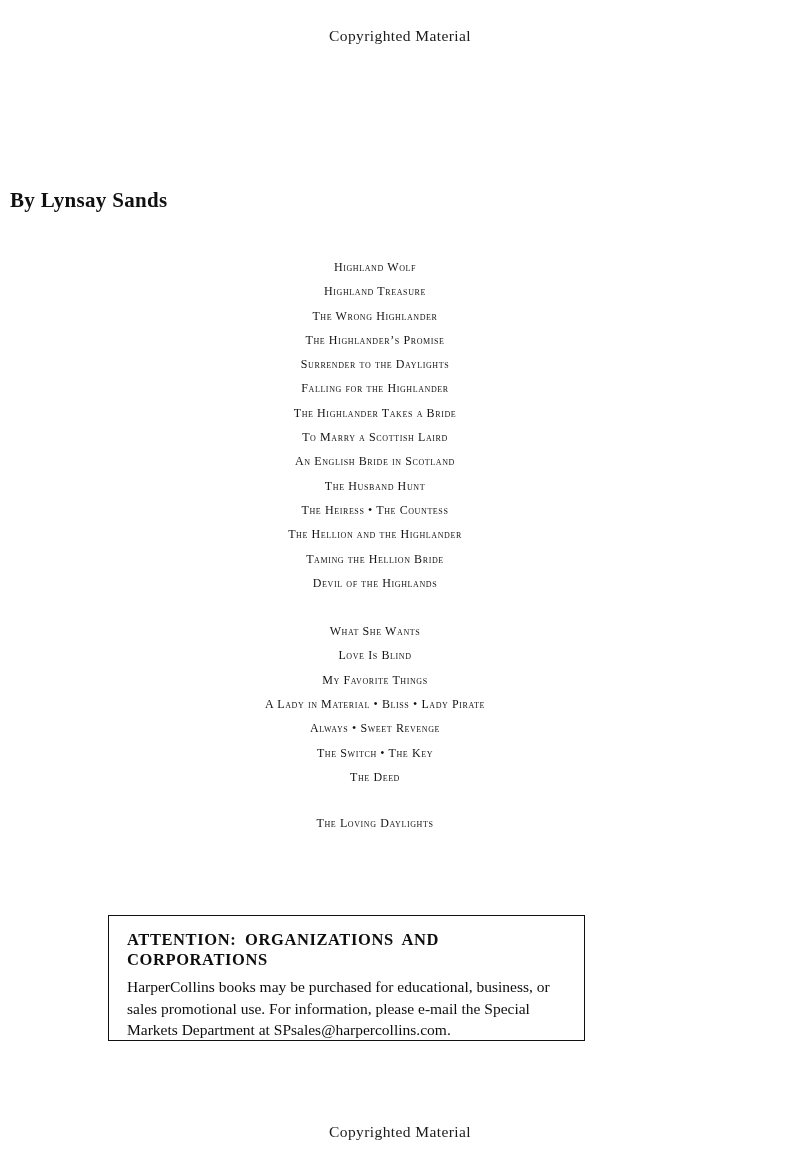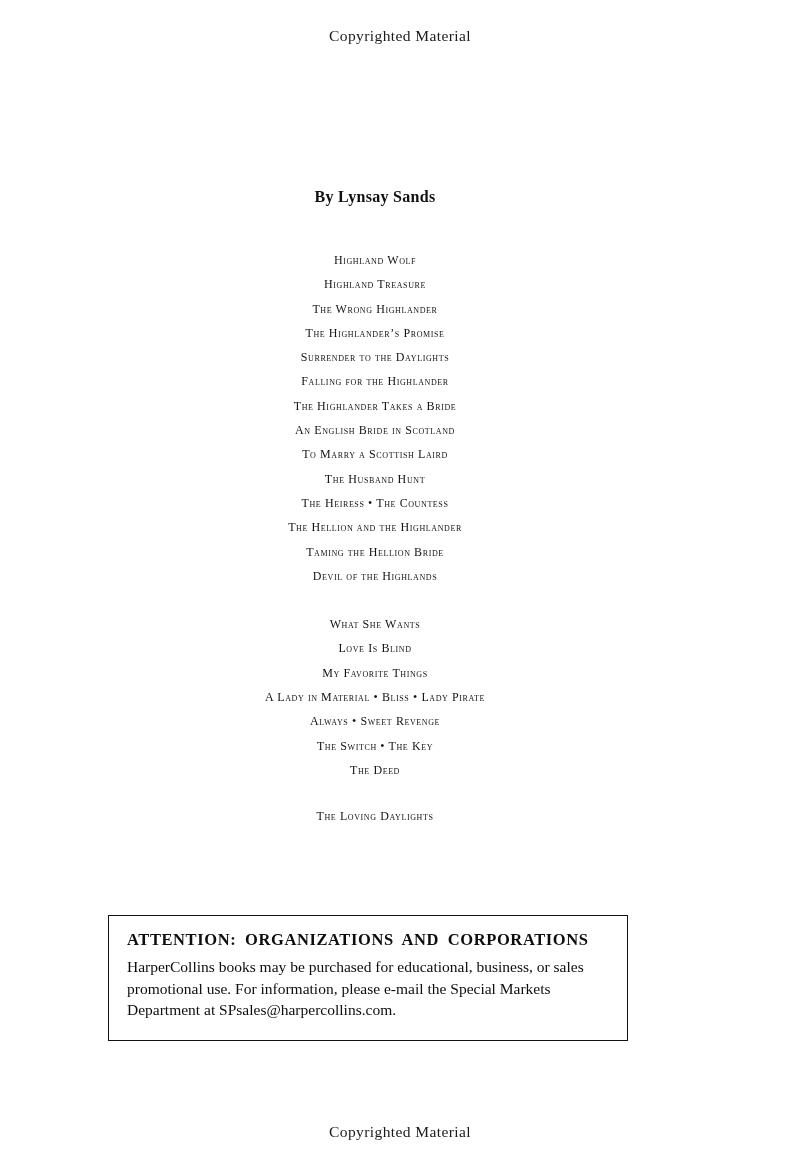--- a/index.html
+++ b/index.html
@@ -45,24 +45,23 @@
   }
 
   .content {
     position: absolute;
     top: 150px;
     left: 60px;
     right: 60px;
   }
 
   .byline {
-    text-align: center;
     font-family: "Liberation Serif", serif;
     font-weight: bold;
-    font-size: 16px;
+    font-size: 21px;
     letter-spacing: 0.3px;
     margin: 0 0 0 -50px;
     padding: 38px 0 0 0;
   }
 
   .title-block {
     margin: 0 0 0 -50px;
   }
   .title-block.first { padding-top: 42px; }
   .title-block.second { padding-top: 24px; }
@@ -76,21 +75,21 @@
     font-variant: small-caps;
     letter-spacing: 0.6px;
     white-space: nowrap;
     color: #121212;
   }
 
   .notice-box {
     position: absolute;
     top: 915px;
     left: 108px;
-    width: 520px;
+    width: 477px;
     height: 126px;
     border: 1.5px solid #111;
     box-sizing: border-box;
     padding: 14px 16px 10px 18px;
   }
   .notice-heading {
     font-family: "Liberation Serif", serif;
     font-weight: bold;
     font-size: 16.5px;
     letter-spacing: 0.6px;
@@ -118,22 +117,22 @@
     <div class="byline">By Lynsay Sands</div>
 
     <div class="title-block first">
       <div class="title-line">Highland Wolf</div>
       <div class="title-line">Highland Treasure</div>
       <div class="title-line">The Wrong Highlander</div>
       <div class="title-line">The Highlander’s Promise</div>
       <div class="title-line">Surrender to the Daylights</div>
       <div class="title-line">Falling for the Highlander</div>
       <div class="title-line">The Highlander Takes a Bride</div>
+      <div class="title-line">To Marry a Scottish Laird</div>
       <div class="title-line">An English Bride in Scotland</div>
-      <div class="title-line">To Marry a Scottish Laird</div>
       <div class="title-line">The Husband Hunt</div>
       <div class="title-line">The Heiress • The Countess</div>
       <div class="title-line">The Hellion and the Highlander</div>
       <div class="title-line">Taming the Hellion Bride</div>
       <div class="title-line">Devil of the Highlands</div>
     </div>
 
     <div class="title-block second">
       <div class="title-line">What She Wants</div>
       <div class="title-line">Love Is Blind</div>

